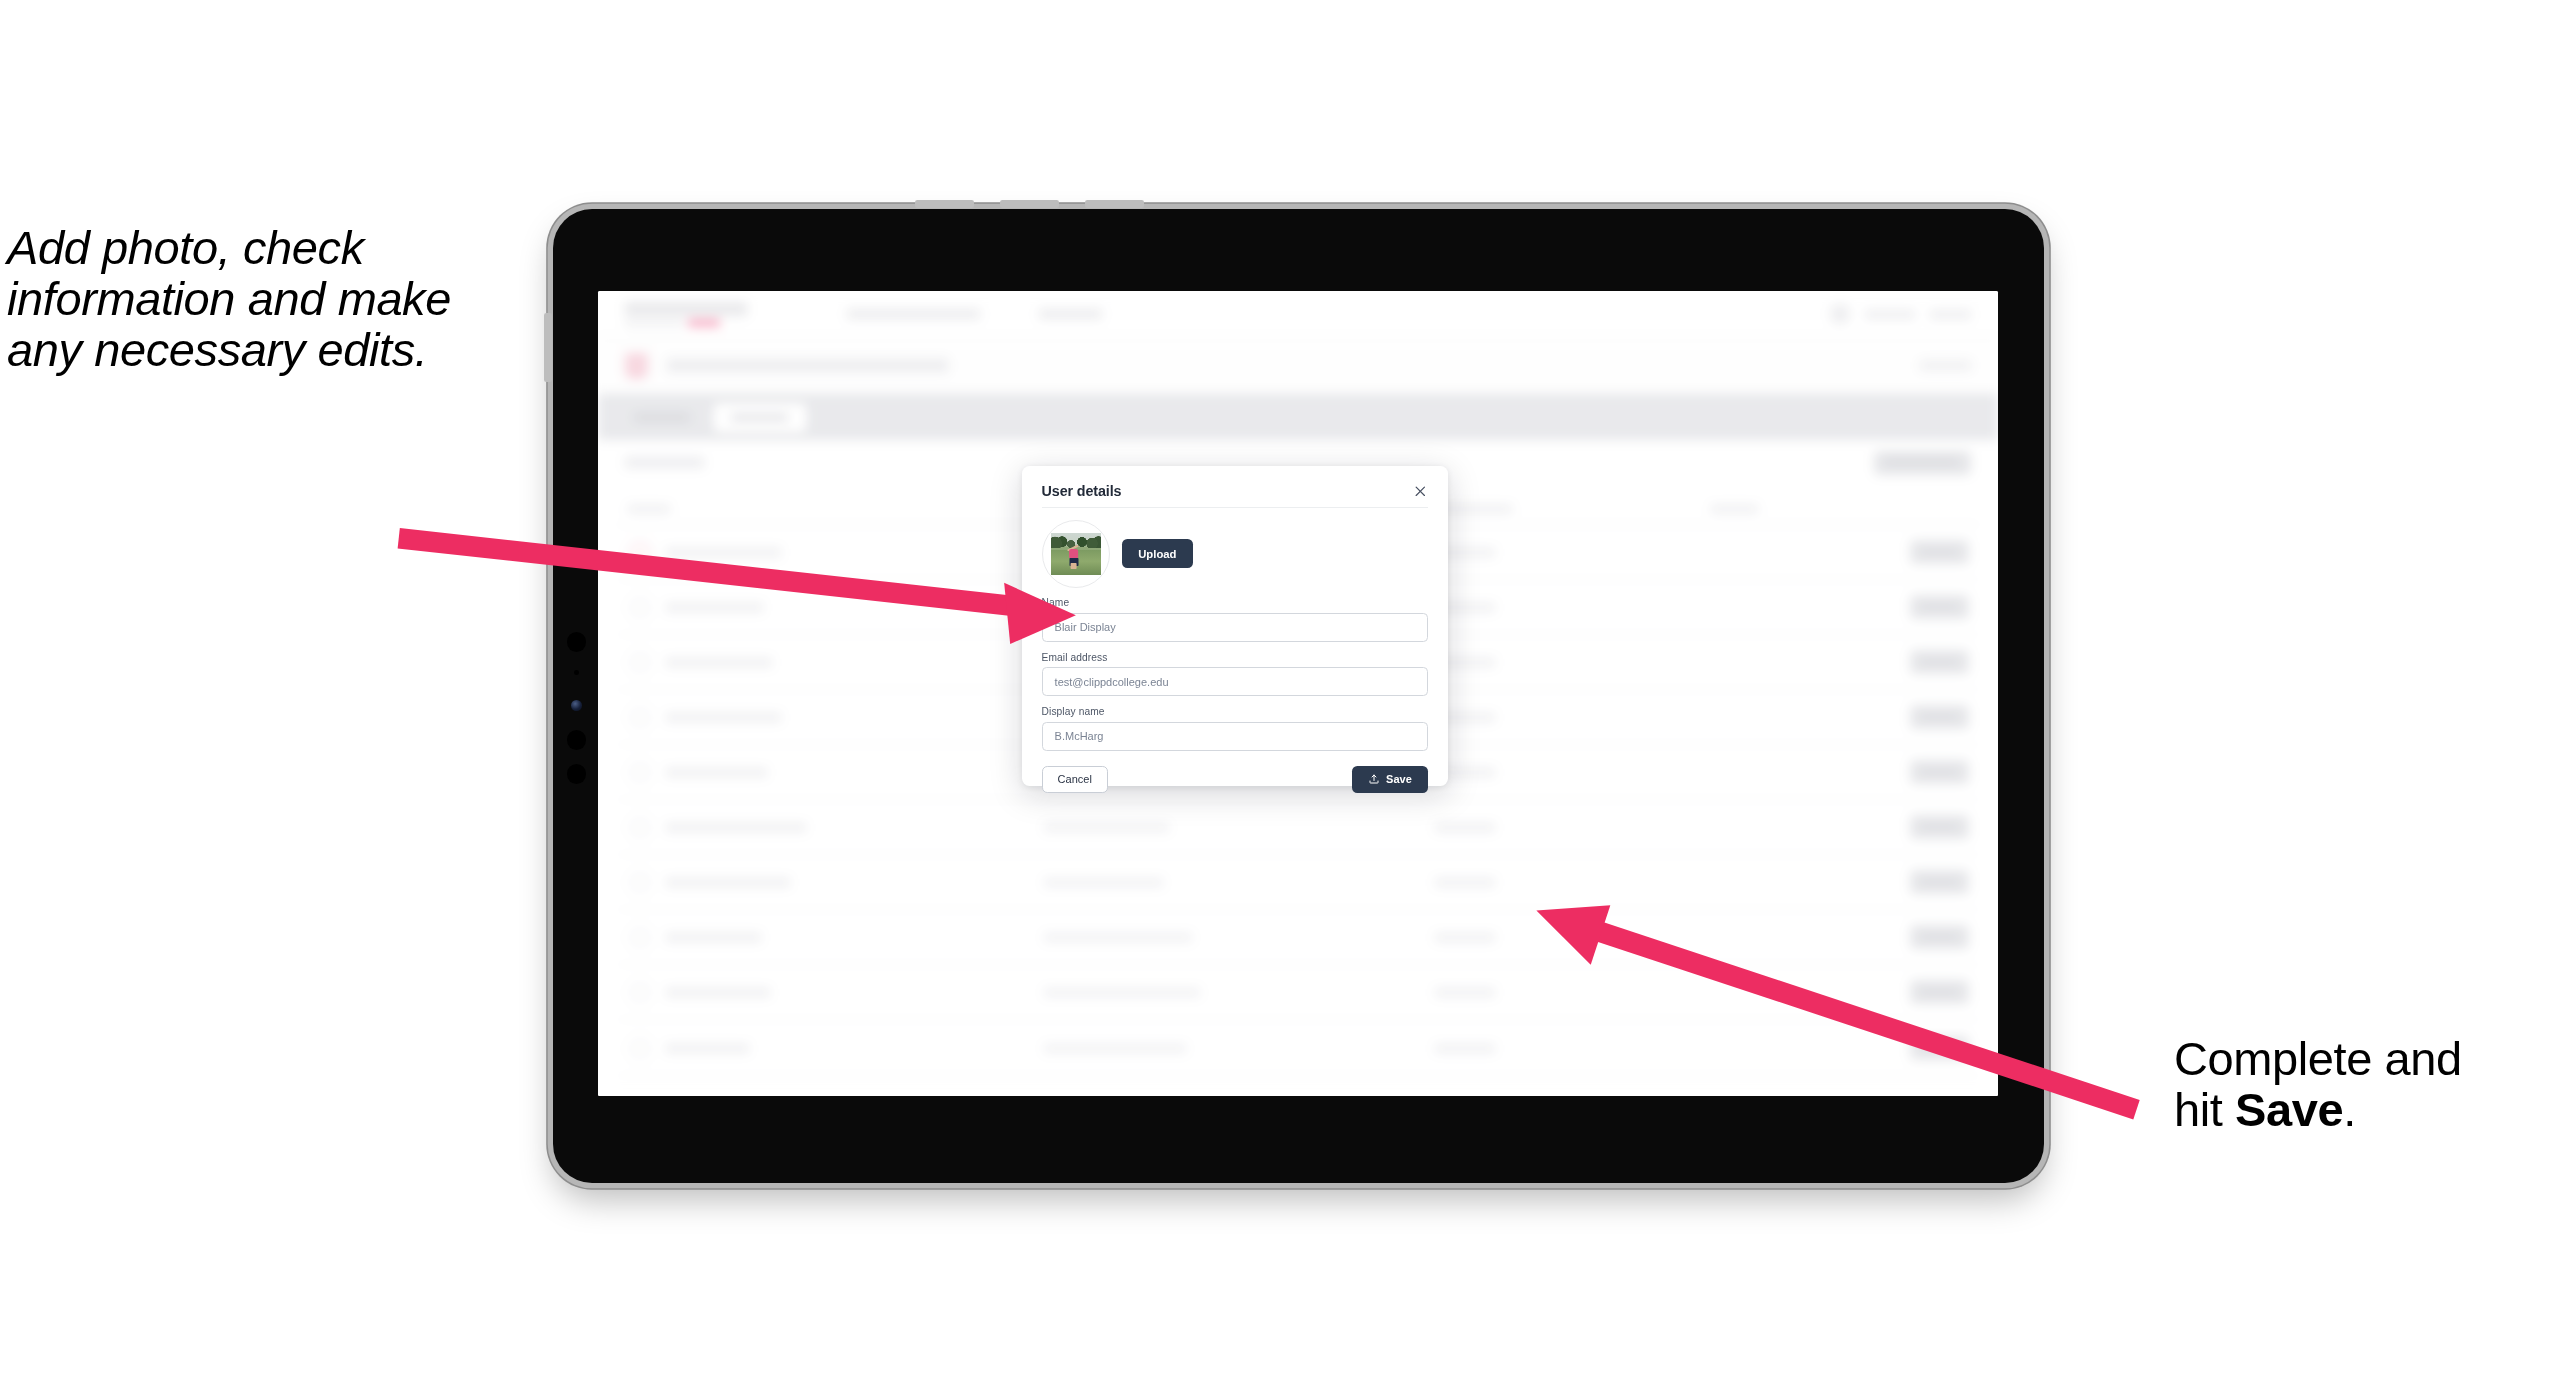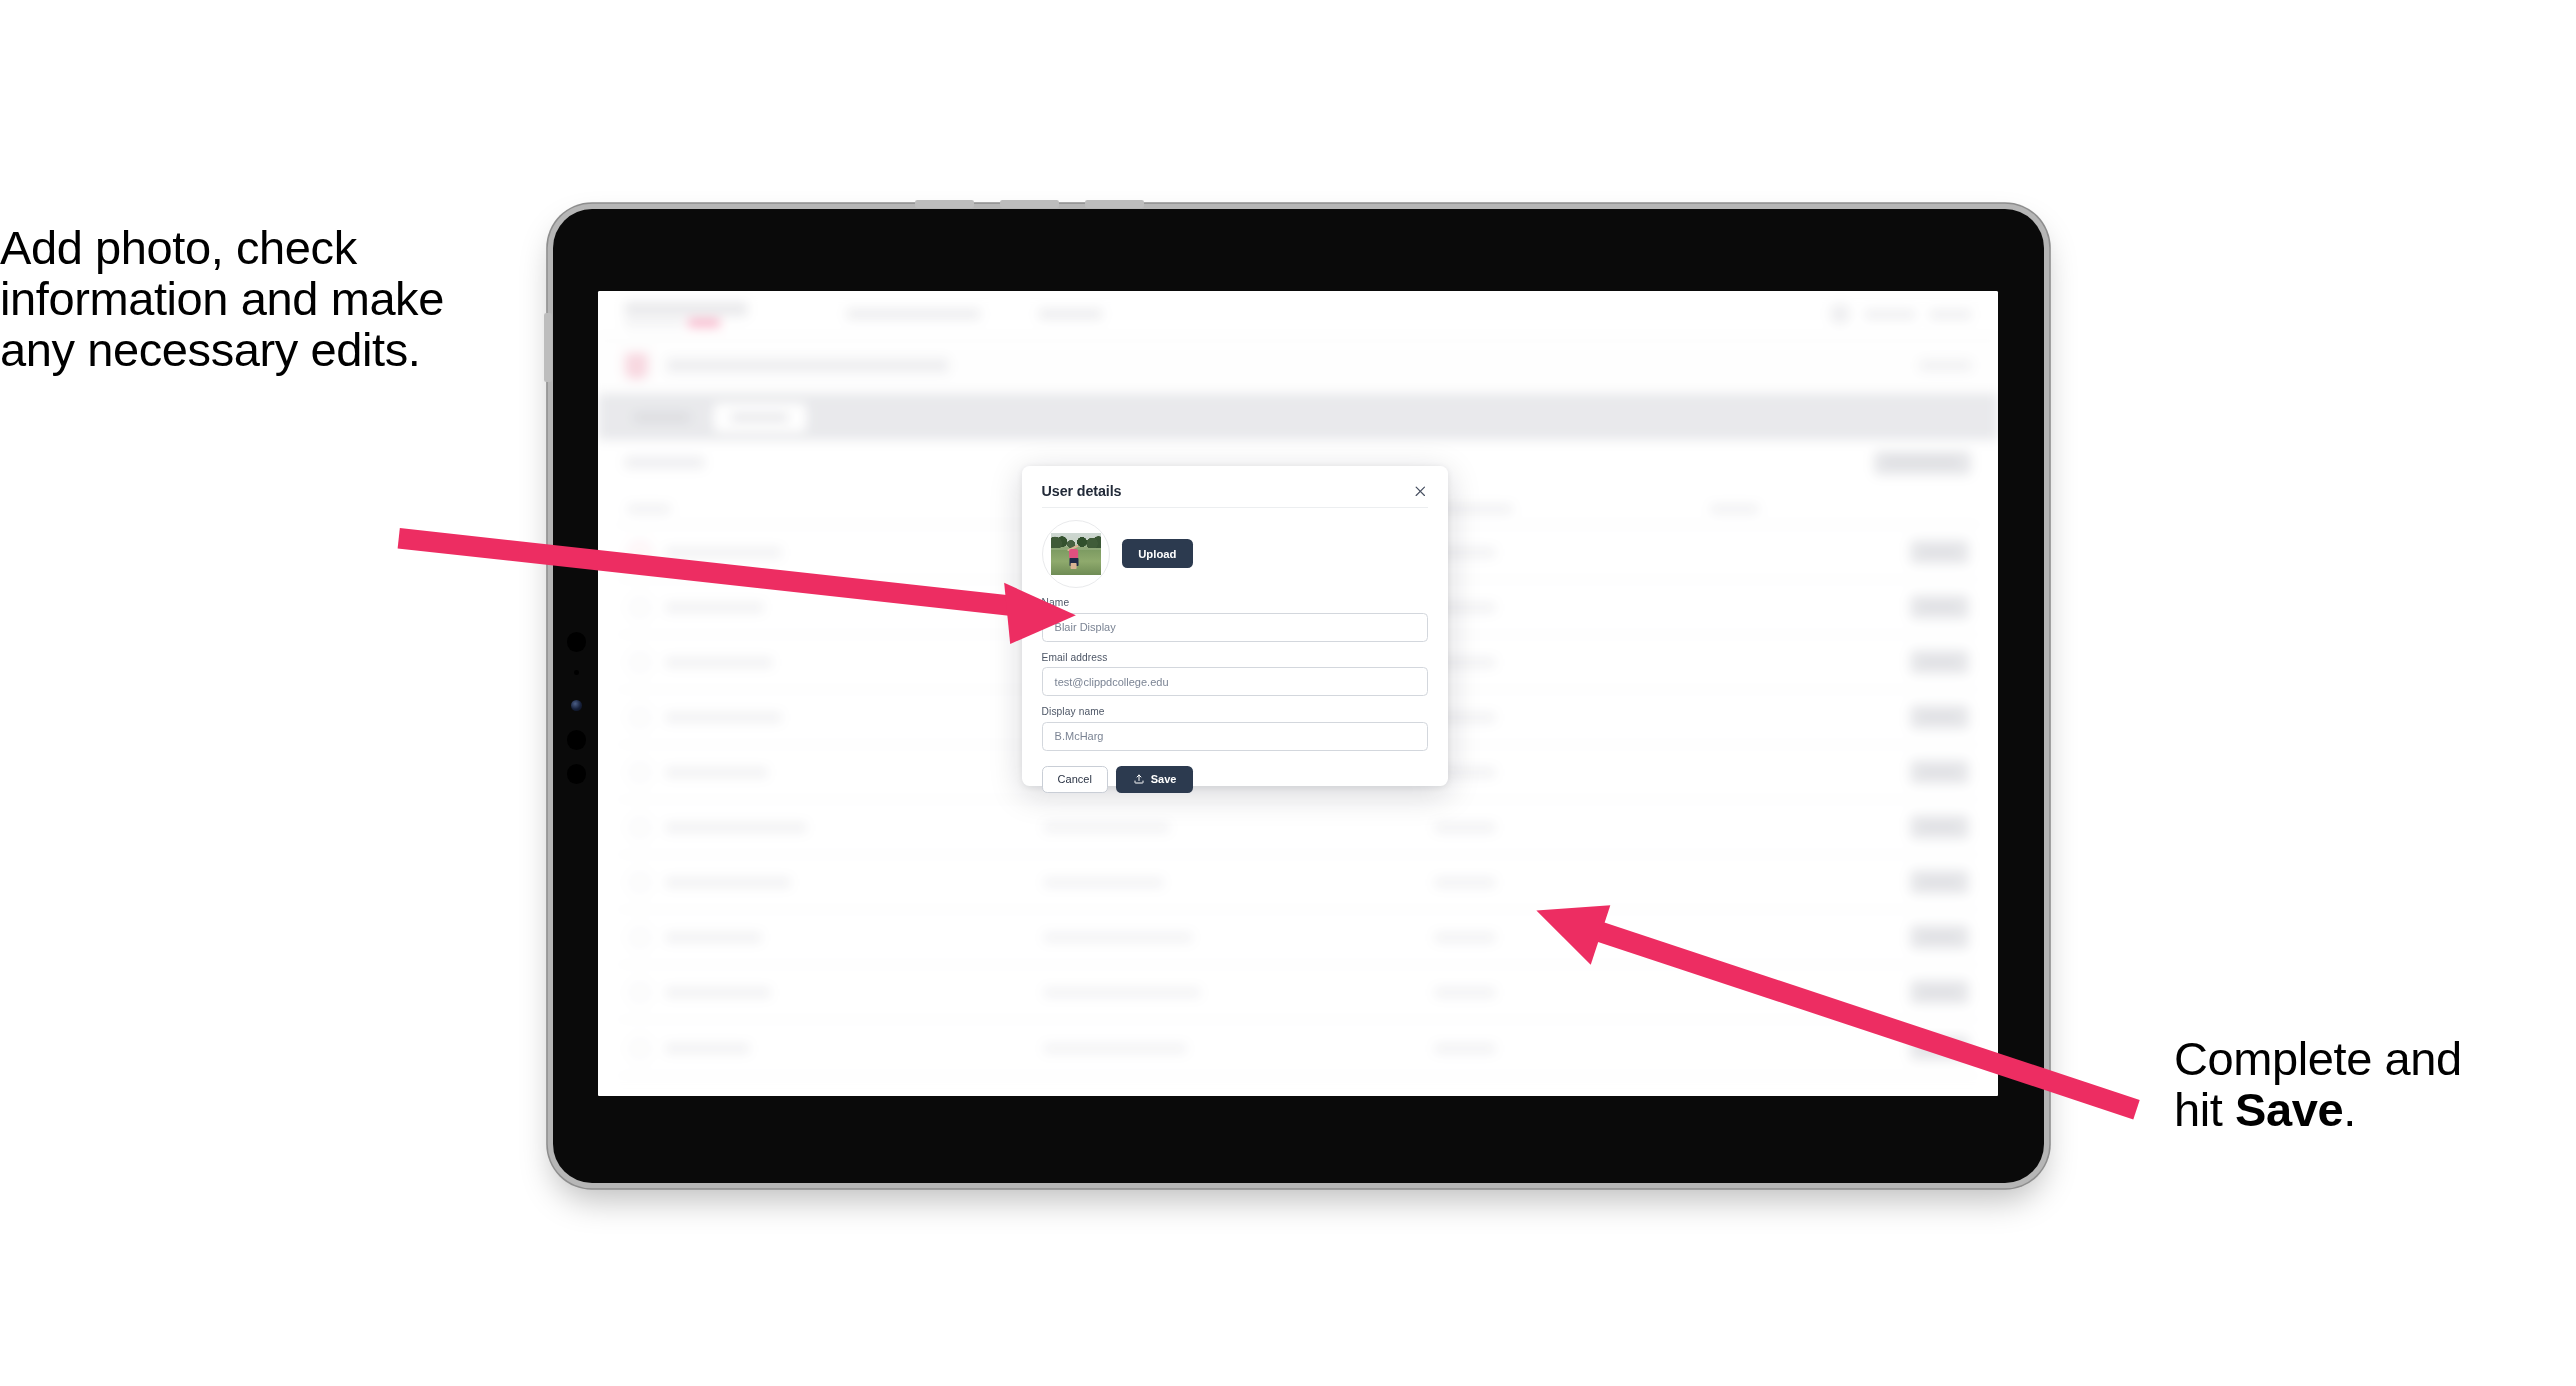--- a/index.html
+++ b/index.html
@@ -15,21 +15,21 @@
 
   
   .annotation {
     position: absolute;
     color: #000000;
     font-size: 47px;
     line-height: 1.08;
     letter-spacing: -0.4px;
     font-weight: 400;
   }
-  .annotation-left { left: 0; top: 223px; width: 498px; }
+  .annotation-left { left: 7px; top: 223px; width: 498px; font-style: italic; }
   .annotation-right { left: 2174px; top: 1034px; width: 408px; }
   .annotation b { font-weight: 700; }
 
   
   .arrow-svg { position: absolute; left: 0; top: 0; width: 2576px; height: 1386px;
                pointer-events: none; z-index: 60; }
 
   
   .device {
     position: absolute;
@@ -210,21 +210,21 @@
     display: flex; align-items: center;
   }
   .select-box {
     width: 100%; height: 29px; border: 0.8px solid #70767f; border-radius: 4.5px;
     background: #fff; display: flex; align-items: center; padding: 0 9px 0 12px;
     cursor: pointer;
   }
   .select-value { font-size: 11.3px; color: #222a38; font-weight: 600; flex: 1; letter-spacing: -0.1px; }
   .sel-icon { width: 13.6px; height: 13.6px; color: #6a7280; margin-left: 4.5px; display: block; }
 
-  .modal-actions { display: flex; justify-content: flex-start; gap: 8.3px; margin-top: 15px; }
+  .modal-actions { display: flex; justify-content: space-between; gap: 8.3px; margin-top: 15px; }
   .btn-cancel {
     background: #fff; color: #2a3344; border: 0.8px solid #c9ced6; border-radius: 5.3px;
     font-size: 11px; padding: 6.8px 15px; cursor: pointer;
     font-family: "Liberation Sans", sans-serif;
   }
   .btn-save {
     background: #2c3a4f; color: #fff; border: none; border-radius: 5.3px;
     font-size: 11px; font-weight: 600; padding: 6.8px 16.6px; cursor: pointer;
     display: flex; align-items: center; gap: 6px;
     font-family: "Liberation Sans", sans-serif;

